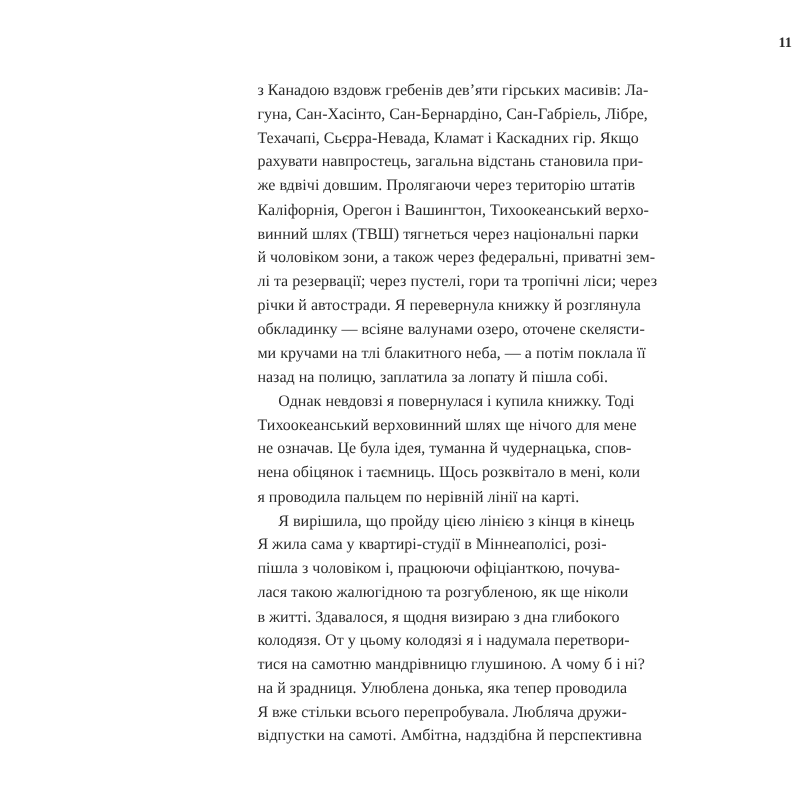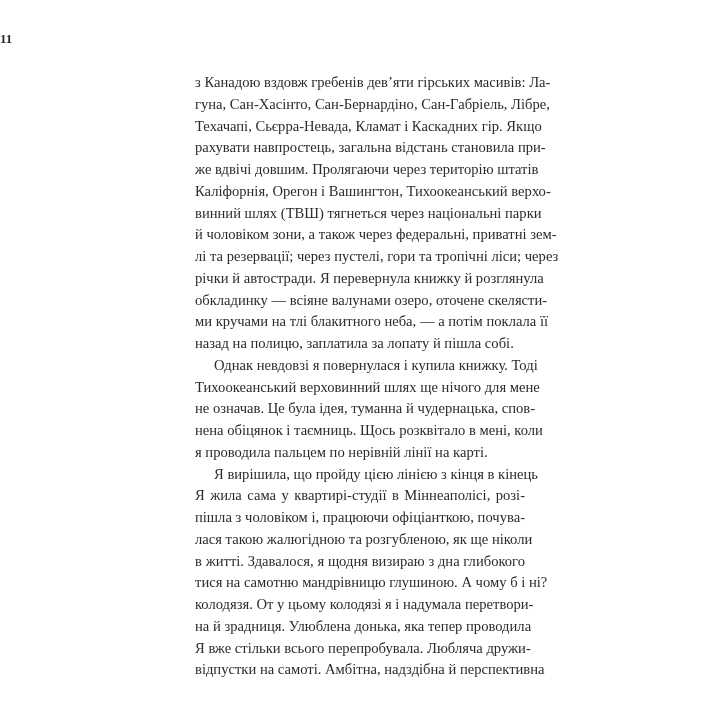--- a/index.html
+++ b/index.html
@@ -1,30 +1,30 @@
 <!DOCTYPE html>
 <html><head>
 <meta charset="utf-8">
 <style>
   html, body { margin: 0; padding: 0; background: #ffffff; }
   body { width: 720px; height: 720px; position: relative; overflow: hidden; }
   .page-number {
     position: absolute; left: 0; width: 720px; top: 31px;
-    text-align: left; font-family: "Liberation Serif", serif;
+    text-align: right; font-family: "Liberation Serif", serif;
     font-size: 13px; font-weight: bold; color: #2a2a2a;
   }
   .text-block {
     position: absolute; left: 195px; top: 72px; width: 330px;
     font-family: "Liberation Serif", serif; font-size: 14.6px;
     color: #2b2b2b;
   }
   .line {
     height: 21.75px; line-height: 21.75px;
     text-align: justify; text-align-last: justify;
-    white-space: nowrap; overflow: visible;
+    white-space: nowrap; overflow: visible; margin-left: 39px;
   }
   .line.last { text-align-last: left; }
   .line.indent { text-indent: 19px; }
 </style>
 </head>
 <body>
 
 <div class="page-number">11</div>
 
 <div class="text-block" id="text-block">
@@ -44,18 +44,18 @@
     <div class="line indent">Однак невдовзі я повернулася і купила книжку. Тоді</div>
     <div class="line">Тихоокеанський верховинний шлях ще нічого для мене</div>
     <div class="line">не означав. Це була ідея, туманна й чудернацька, спов-</div>
     <div class="line">нена обіцянок і таємниць. Щось розквітало в мені, коли</div>
     <div class="line last">я проводила пальцем по нерівній лінії на карті.</div>
     <div class="line indent">Я вирішила, що пройду цією лінією з кінця в кінець</div>
     <div class="line">Я жила сама у квартирі-студії в Міннеаполісі, розі-</div>
     <div class="line">пішла з чоловіком і, працюючи офіціанткою, почува-</div>
     <div class="line">лася такою жалюгідною та розгубленою, як ще ніколи</div>
     <div class="line">в житті. Здавалося, я щодня визираю з дна глибокого</div>
+    <div class="line">колодязя. От у цьому колодязі я і надумала перетвори-</div>
     <div class="line">тися на самотню мандрівницю глушиною. А чому б і ні?</div>
-    <div class="line">колодязя. От у цьому колодязі я і надумала перетвори-</div>
     <div class="line">на й зрадниця. Улюблена донька, яка тепер проводила</div>
     <div class="line">Я вже стільки всього перепробувала. Любляча дружи-</div>
     <div class="line">відпустки на самоті. Амбітна, надздібна й перспективна</div>
   </div>
 
 </body></html>

